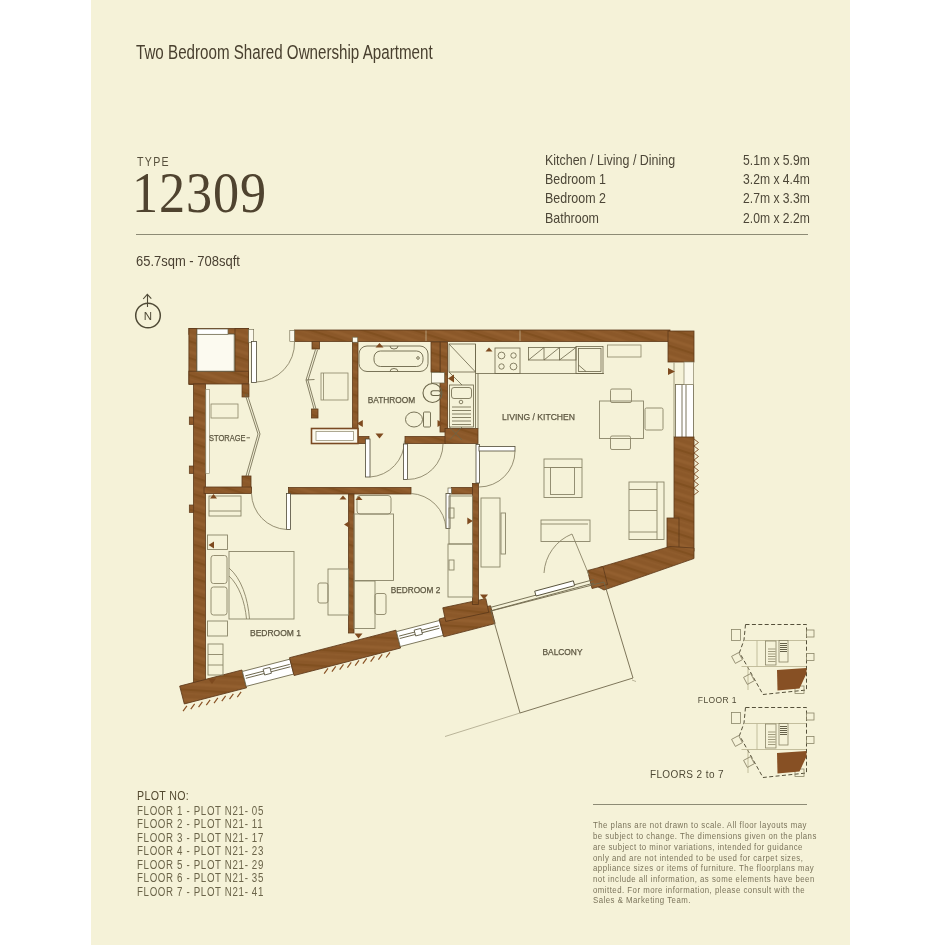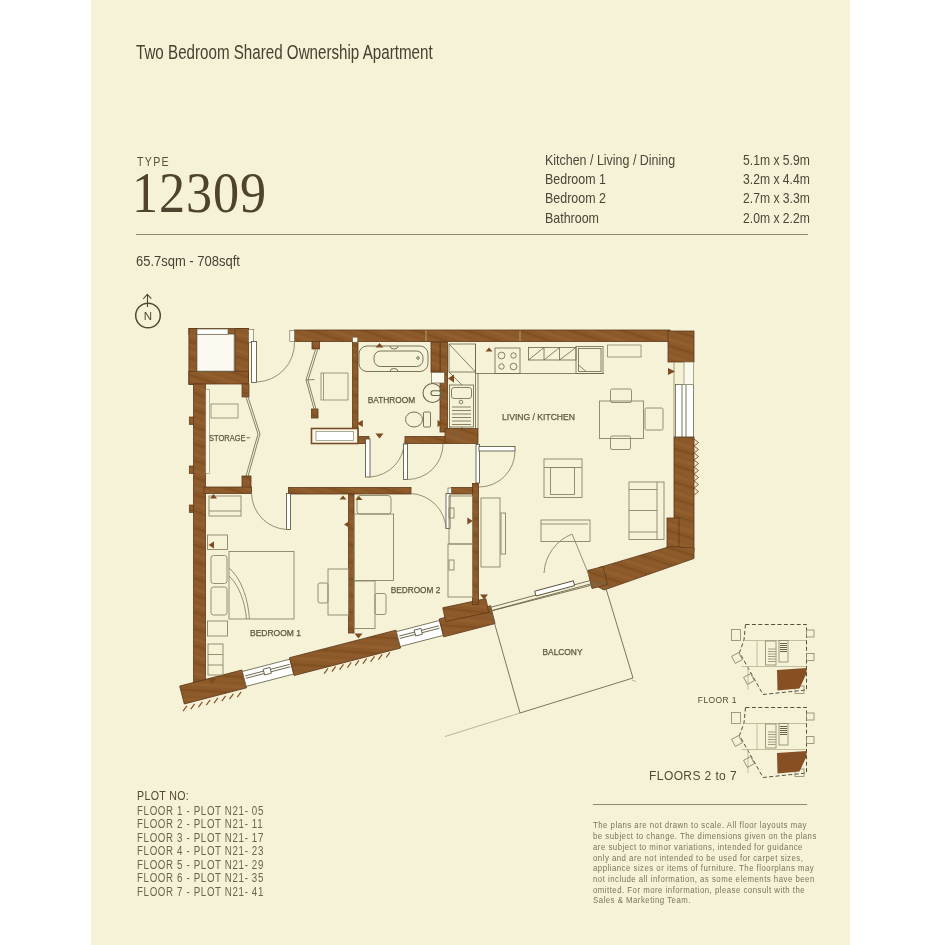--- a/index.html
+++ b/index.html
@@ -471,13 +471,13 @@
 
 <div class="abs" style="left:137px;top:789.4px;font-size:12.5px;letter-spacing:0.4px;color:#53492F;transform:scaleX(0.85);transform-origin:left top;">PLOT NO:</div>
 <div class="abs" style="left:137px;top:804.7px;font-size:12px;line-height:13.5px;letter-spacing:0.8px;color:#6B6449;transform:scaleX(0.81);transform-origin:left top;white-space:nowrap;">FLOOR 1 - PLOT N21- 05<br>FLOOR 2 - PLOT N21- 11<br>FLOOR 3 - PLOT N21- 17<br>FLOOR 4 - PLOT N21- 23<br>FLOOR 5 - PLOT N21- 29<br>FLOOR 6 - PLOT N21- 35<br>FLOOR 7 - PLOT N21- 41</div>
 
 <div class="abs" style="left:593px;top:803.5px;width:214px;border-top:1.2px solid #8D8B75;"></div>
 
 <div class="abs" style="left:593px;top:820.4px;width:260px;white-space:nowrap;font-size:9px;line-height:10.7px;letter-spacing:0.55px;color:#7B745B;transform:scaleX(0.87);transform-origin:left top;">The plans are not drawn to scale. All floor layouts may<br>be subject to change. The dimensions given on the plans<br>are subject to minor variations, intended for guidance<br>only and are not intended to be used for carpet sizes,<br>appliance sizes or items of furniture. The floorplans may<br>not include all information, as some elements have been<br>omitted. For more information, please consult with the<br>Sales &amp; Marketing Team.</div>
 
 <div class="abs" style="left:600px;top:687px;width:137px;text-align:right;font-size:8.5px;letter-spacing:0.4px;color:#4F4A36;margin-top:8px;">FLOOR 1</div>
 
-<div class="abs" style="left:600px;top:768.5px;width:137px;text-align:right;font-size:12px;letter-spacing:0.4px;color:#4F4A36;">FLOORS 2 to 7</div>
+<div class="abs" style="left:587px;top:768.5px;width:137px;text-align:right;font-size:10px;letter-spacing:0.4px;color:#4F4A36;">FLOORS 2 to 7</div>
 
 </body></html>

